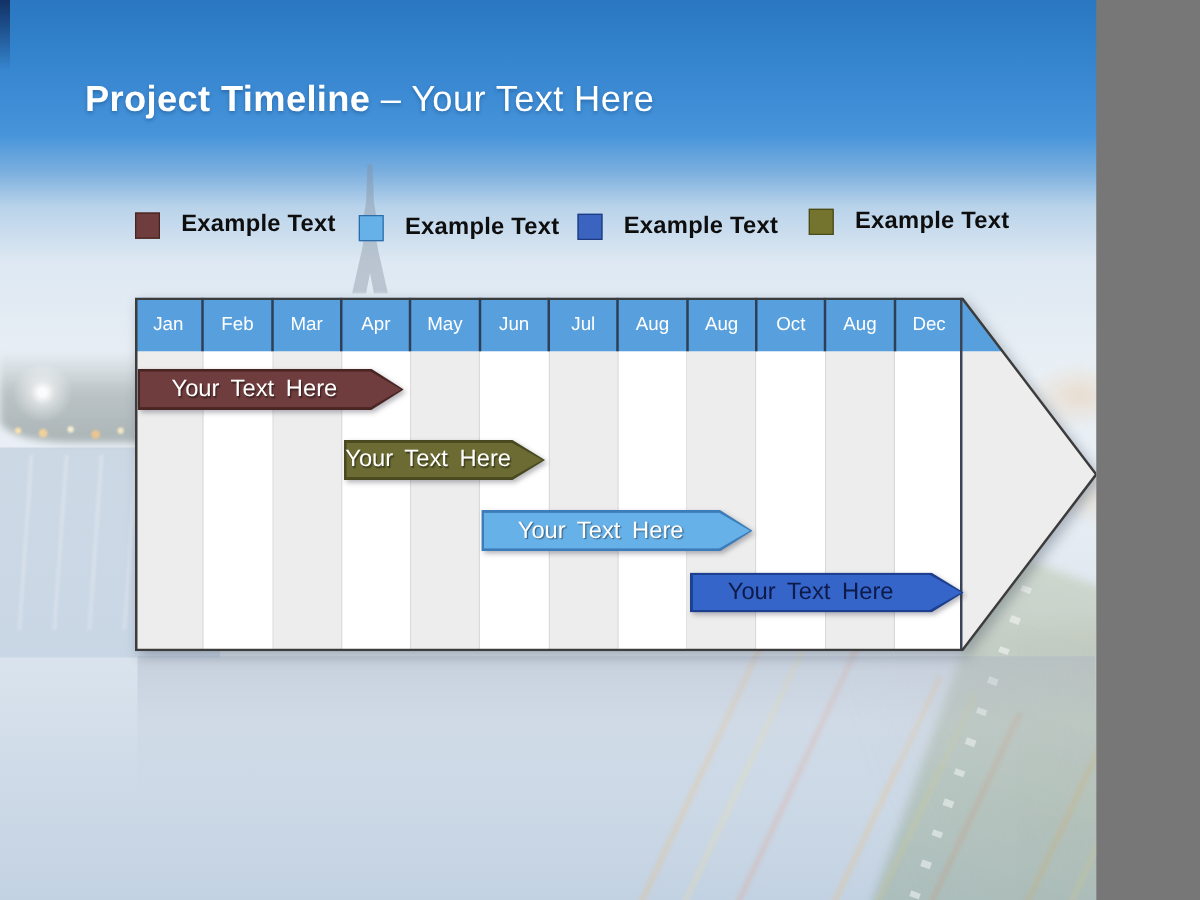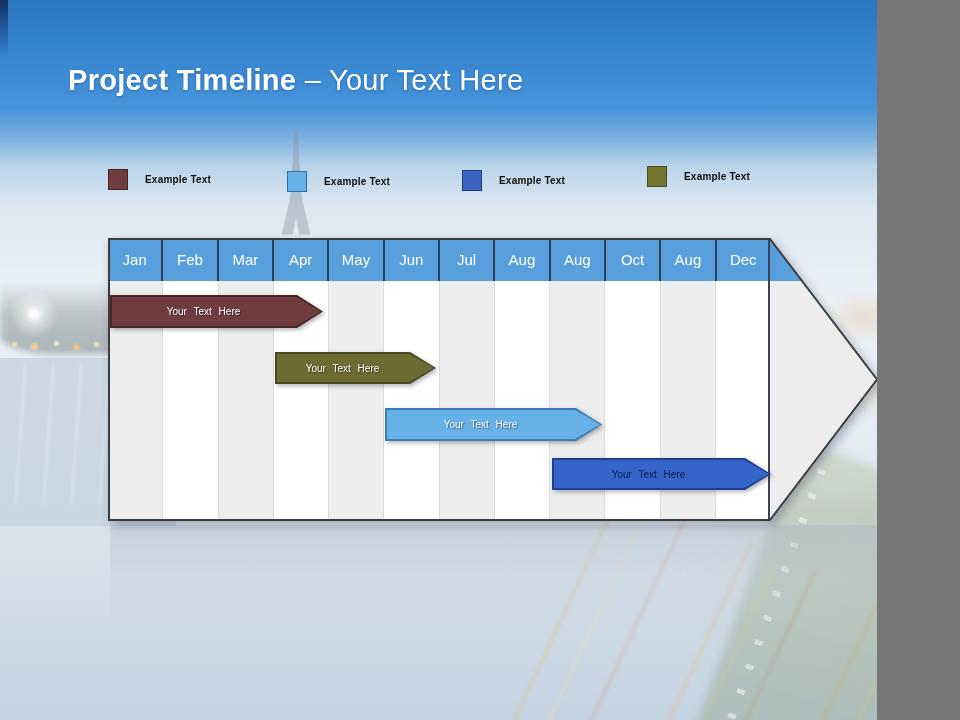--- a/index.html
+++ b/index.html
@@ -57,21 +57,21 @@
 
   
   .title{position:absolute;left:68px;top:62px;color:#fff;font-size:29px;line-height:36px;
     letter-spacing:.3px;white-space:nowrap;text-shadow:0 1px 3px rgba(10,50,100,.35);}
   .title .t-bold{font-weight:bold;}
   .title .t-rest{font-weight:normal;}
 
   
   .legend-item{position:absolute;display:flex;align-items:center;gap:17px;}
   .swatch{width:20px;height:21px;border:1px solid #3a3a3a;flex:0 0 auto;}
-  .legend-label{font-size:10px;font-weight:bold;color:#0e0e0e;letter-spacing:.2px;white-space:nowrap;}
+  .legend-label{font-size:19px;font-weight:bold;color:#0e0e0e;letter-spacing:.2px;white-space:nowrap;}
   #li1{left:108px;top:169px;} #li1 .swatch{background:#6f3d3d;border-color:#46241f;}
   #li2{left:287px;top:171px;} #li2 .swatch{background:#67b1e9;border-color:#2e6da8;}
   #li3{left:462px;top:170px;} #li3 .swatch{background:#3a64c0;border-color:#1f3a7e;}
   #li4{left:647px;top:166px;} #li4 .swatch{background:#74742e;border-color:#4a4a1a;}
 
   
   .chart{position:absolute;left:108px;top:238px;width:772px;height:283px;
     filter:drop-shadow(3px 4px 5px rgba(50,60,80,.35));}
   .chart-clip{position:absolute;left:0;top:0;width:772px;height:283px;background:#ededed;
     clip-path:polygon(0 0,662px 0,770px 141.5px,662px 283px,0 283px);}
@@ -87,21 +87,21 @@
   .divider{position:absolute;left:660px;top:0;width:2px;height:283px;background:#3a4454;}
   .outline{position:absolute;left:0;top:0;pointer-events:none;}
 
   
   .bar{position:absolute;filter:drop-shadow(2px 2px 2px rgba(40,40,60,.35));}
   .bar .shape{position:absolute;left:0;top:0;right:0;bottom:0;
     clip-path:polygon(0 0,calc(100% - 26px) 0,100% 50%,calc(100% - 26px) 100%,0 100%);}
   .bar .fill{position:absolute;left:2px;top:2px;right:2px;bottom:2px;
     clip-path:polygon(0 0,calc(100% - 25px) 0,100% 50%,calc(100% - 25px) 100%,0 100%);}
   .bar .bar-label{position:absolute;left:0;right:26px;top:0;bottom:0;display:flex;
-    align-items:center;justify-content:center;font-size:10px;color:#fff;
+    align-items:center;justify-content:center;font-size:19px;color:#fff;
     word-spacing:4px;white-space:nowrap;text-shadow:1px 1px 1px rgba(0,0,0,.45);}
   #bar1{left:2px;top:57px;width:213px;height:33px;}
   #bar1 .shape{background:#4a2623;} #bar1 .fill{background:#6f3d3d;}
   #bar2{left:167px;top:114px;width:161px;height:32px;}
   #bar2 .shape{background:#494920;} #bar2 .fill{background:#6b6b33;}
   #bar3{left:277px;top:170px;width:217px;height:33px;}
   #bar3 .shape{background:#3c7cb8;} #bar3 .fill{background:#67b1e9;}
   #bar4{left:444px;top:220px;width:219px;height:32px;}
   #bar4 .shape{background:#1d3f8f;} #bar4 .fill{background:#3565c8;}
   #bar4 .bar-label{color:#0e1a4a;text-shadow:none;}

